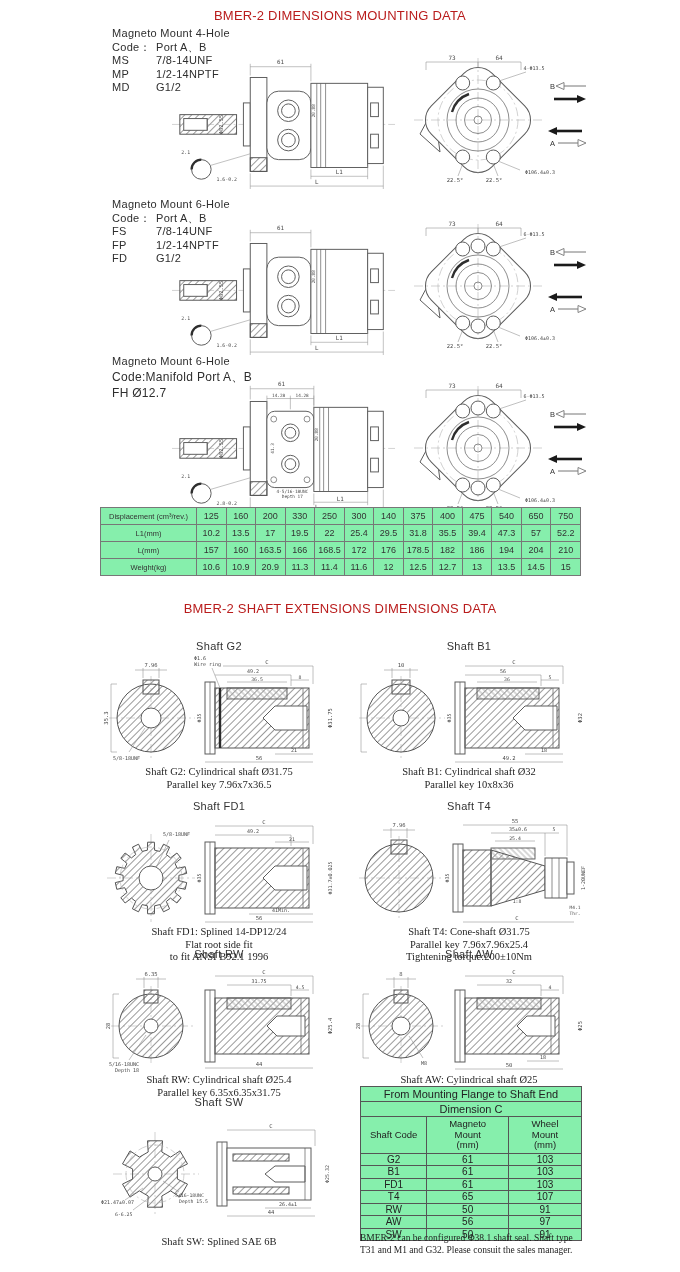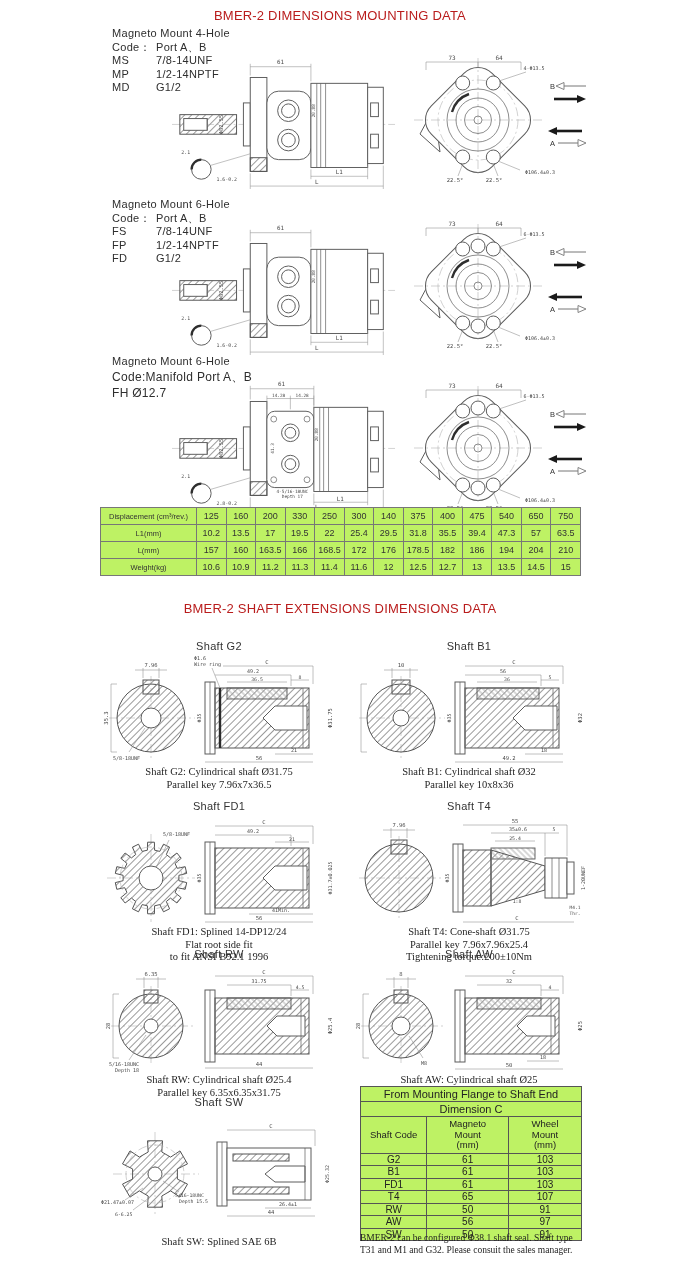--- a/index.html
+++ b/index.html
@@ -19,21 +19,21 @@
   .d{stroke:#8c8c8c;stroke-width:.55;fill:none}
   .t{font-size:6px;fill:#4a4a4a;text-anchor:middle;font-family:"DejaVu Sans Mono",monospace}
   .t55{font-size:5.5px}.t5{font-size:5px}.t48{font-size:4.8px}.t45{font-size:4.5px}
   .ta-s{text-anchor:start}
   .thick{stroke:#2e2e2e;stroke-width:2.4;fill:none}
   .arrow-solid{fill:#1a1a1a;stroke:none}
   .arrow-open{fill:#fff;stroke:#777;stroke-width:.9}
   .aline-s{stroke:#1a1a1a;stroke-width:2.6}
   .aline-o{stroke:#777;stroke-width:1}
   .plabel{font-size:7.5px;fill:#333;font-family:"Liberation Sans",sans-serif}
-  table{border-collapse:collapse;background:#bef264}
+  table{border-collapse:collapse;background:#86efac}
   .disp{width:481px;table-layout:fixed;font-size:9px;color:#333}
   .disp td{border:1px solid #777;text-align:center;height:17px;padding:0 1px}
   .disp td:first-child{width:96px;font-size:7.5px}
   .dimc{width:222px;color:#222}
   .dimc td,.dimc th{border:1px solid #555;text-align:center;vertical-align:middle}
   .dimc .title-cell{font-size:11px;height:15px}
   .dimc th{font-weight:normal;font-size:9.5px;line-height:10.5px;white-space:pre-line;padding:2px 8px}
   .dimc tbody td{height:12.5px;font-size:10px}
   .shaft-block{text-align:center}
   .shaft-title{font-size:11px;color:#333;letter-spacing:.3px;margin-bottom:2px}
@@ -390,21 +390,21 @@
         <td>17</td>
         <td>19.5</td>
         <td>22</td>
         <td>25.4</td>
         <td>29.5</td>
         <td>31.8</td>
         <td>35.5</td>
         <td>39.4</td>
         <td>47.3</td>
         <td>57</td>
-        <td>63.5</td>
+        <td>52.2</td>
       </tr>
       <tr>
         <td>L(mm)</td>
         <td>157</td>
         <td>160</td>
         <td>163.5</td>
         <td>166</td>
         <td>168.5</td>
         <td>172</td>
         <td>176</td>
@@ -412,21 +412,21 @@
         <td>182</td>
         <td>186</td>
         <td>194</td>
         <td>204</td>
         <td>210</td>
       </tr>
       <tr>
         <td>Weight(kg)</td>
         <td>10.6</td>
         <td>10.9</td>
-        <td>11.2</td>
+        <td>20.9</td>
         <td>11.3</td>
         <td>11.4</td>
         <td>11.6</td>
         <td>12</td>
         <td>12.5</td>
         <td>12.7</td>
         <td>13</td>
         <td>13.5</td>
         <td>14.5</td>
         <td>15</td>

